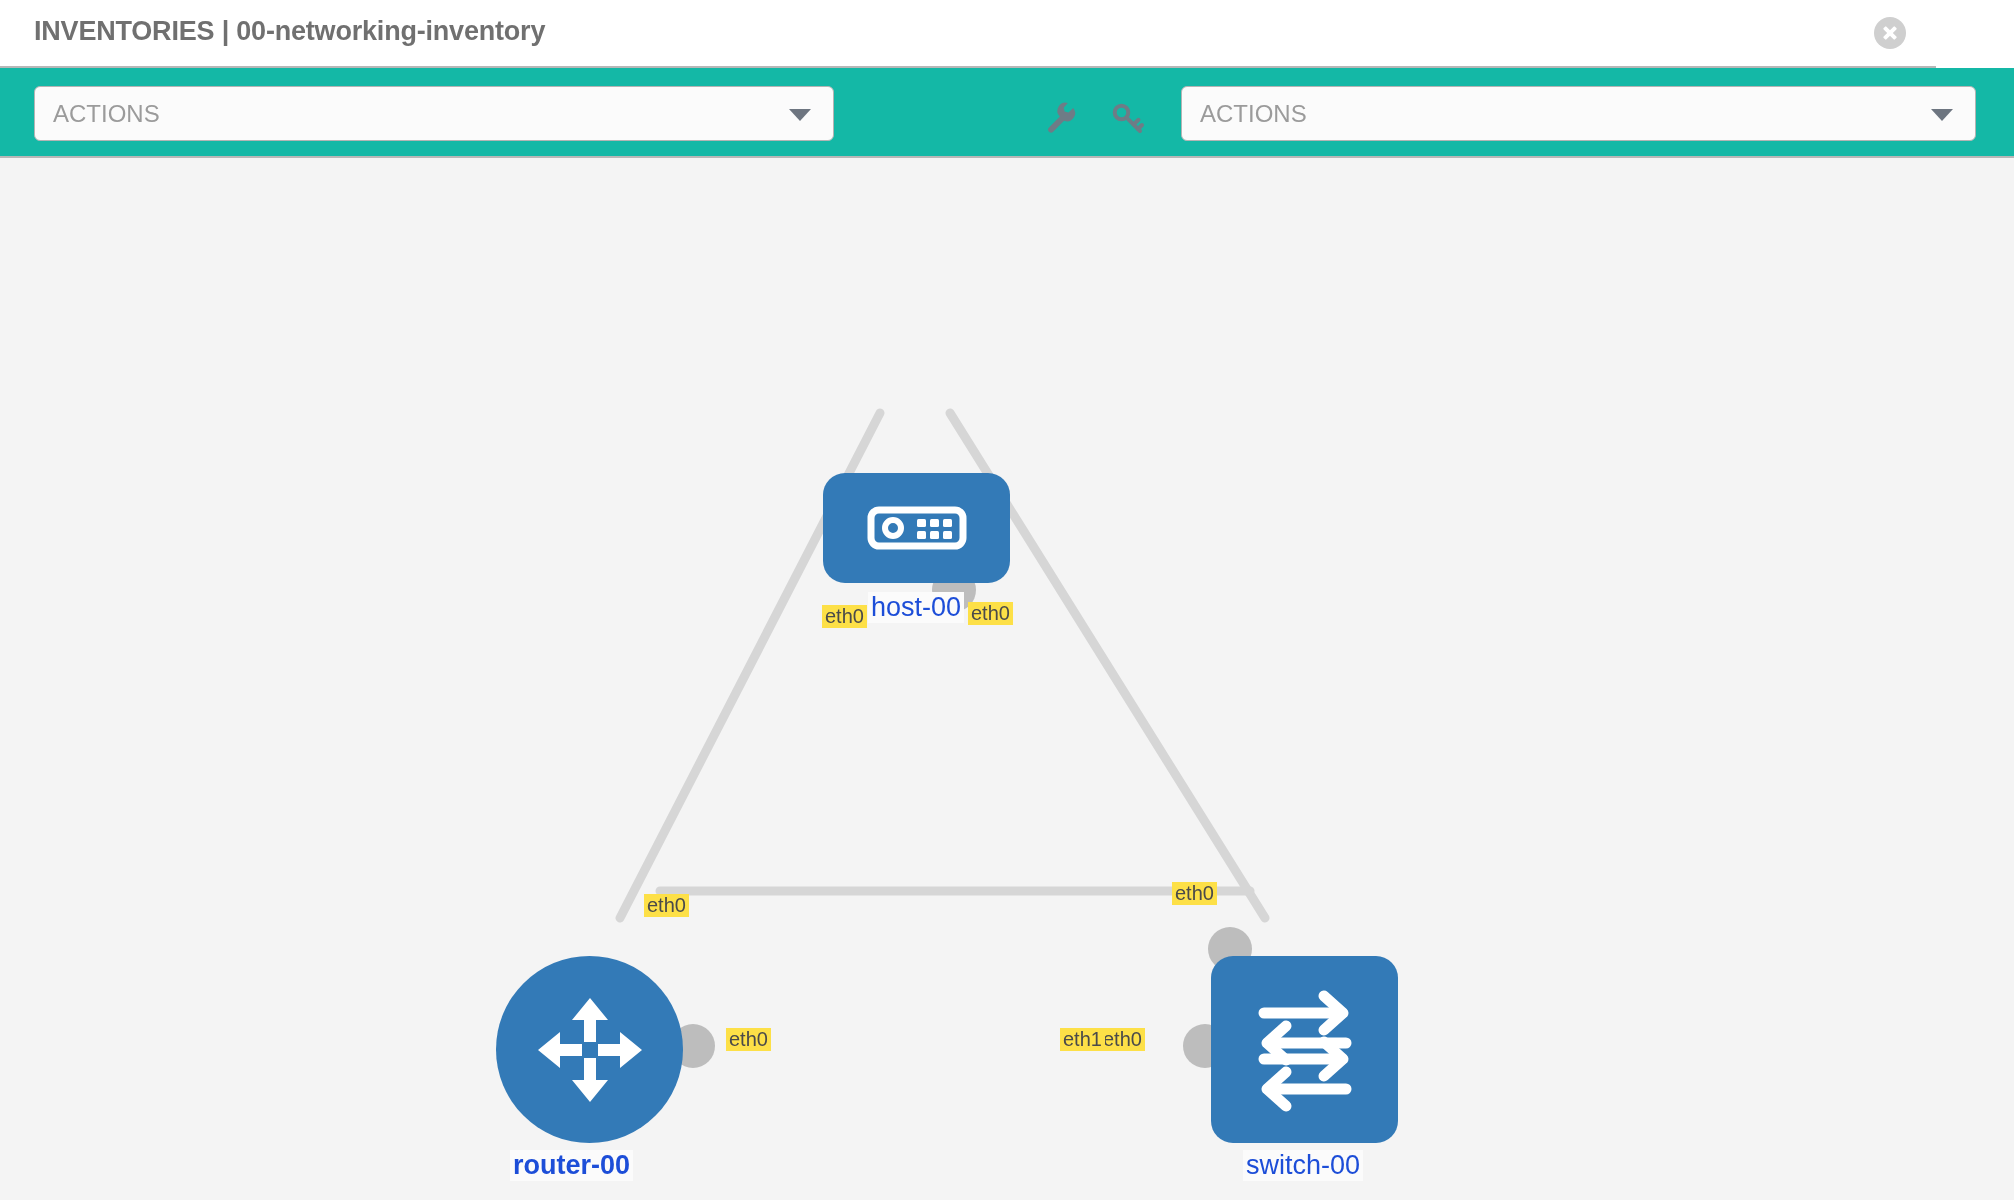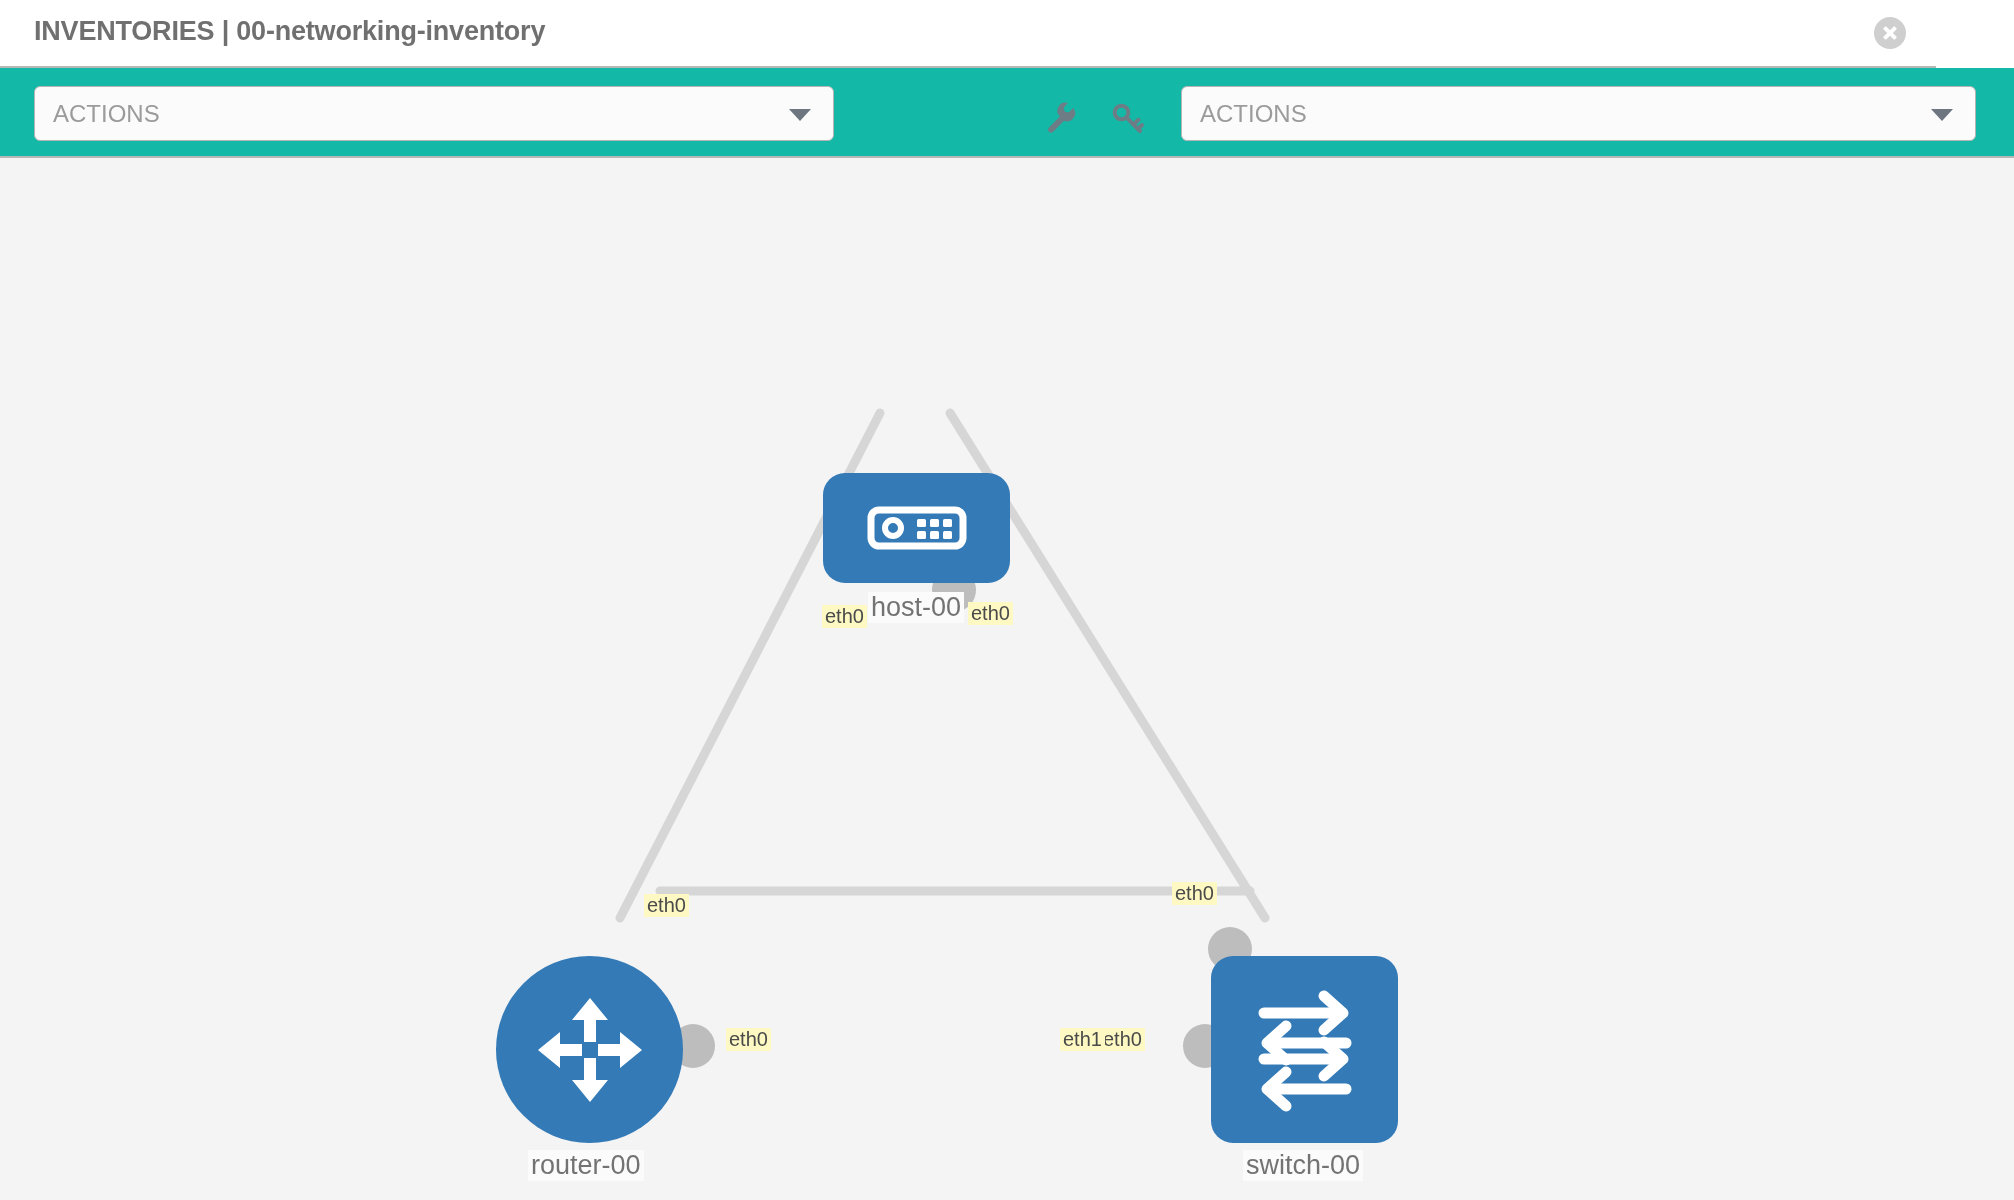--- a/index.html
+++ b/index.html
@@ -148,31 +148,31 @@
     display: flex;
     align-items: center;
     justify-content: center;
   }
   .node-rounded { border-radius: 22px; }
   .node-circle  { border-radius: 50%; }
 
   .node-label {
     position: absolute;
     font-size: 27px;
-    color: #737373;
+    color: #1d4ed8;
     background: #fbfbfb;
     white-space: nowrap;
     padding: 0 3px;
     text-align: left;
   }
   .iface-label {
     position: absolute;
     font-size: 20px;
     color: #4a4a4a;
-    background: #fef9c3;
+    background: #fde047;
     white-space: nowrap;
     padding: 0 3px;
   }
   .iface-dot {
     position: absolute;
     border-radius: 50%;
     background: #bdbdbd;
   }
 </style>
 </head>
@@ -255,21 +255,21 @@
           <path d="M60 8 L78 30 L66 30 L66 52 L54 52 L54 30 L42 30 Z"></path>
 
           <path d="M60 112 L42 90 L54 90 L54 68 L66 68 L66 90 L78 90 Z"></path>
 
           <path d="M8 60 L30 42 L30 54 L52 54 L52 66 L30 66 L30 78 Z"></path>
 
           <path d="M112 60 L90 78 L90 66 L68 66 L68 54 L90 54 L90 42 Z"></path>
         </g>
       </svg>
     </div>
-    <div class="node-label" style="left:528px; top:992px;">router-00</div>
+    <div class="node-label" style="left:510px; top:992px;font-weight:bold;">router-00</div>
     <div class="iface-label" style="left:644px; top:736px;">eth0</div>
     <div class="iface-label" style="left:726px; top:870px;">eth0</div>
 
     <div class="node node-rounded" style="left:1211px; top:798px; width:187px; height:187px;">
       <svg width="126" height="126" viewBox="0 0 126 126">
         <g stroke="#ffffff" stroke-width="11" stroke-linecap="round" stroke-linejoin="round" fill="none">
           <path d="M22 26 H100"></path>
           <path d="M82 9 L101 26 L82 43"></path>
           <path d="M104 56 H26"></path>
           <path d="M44 39 L25 56 L44 73"></path>

